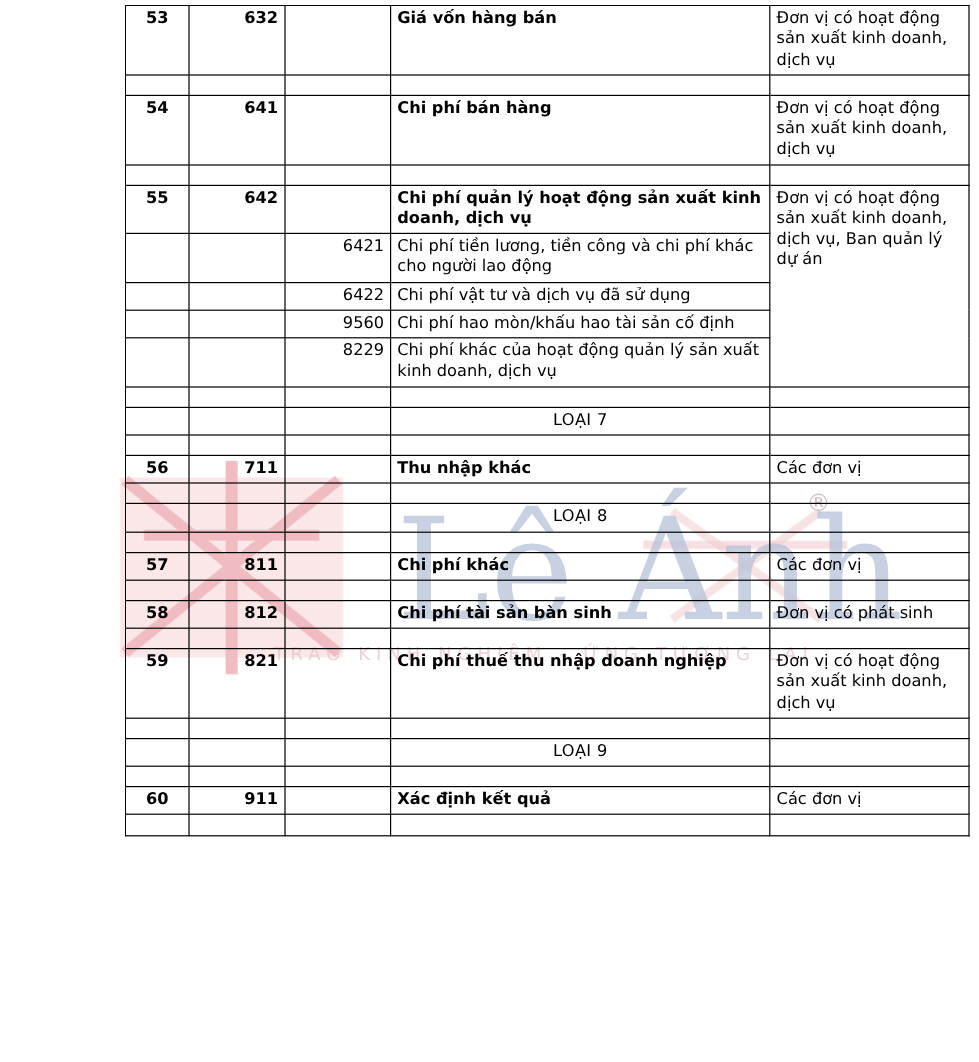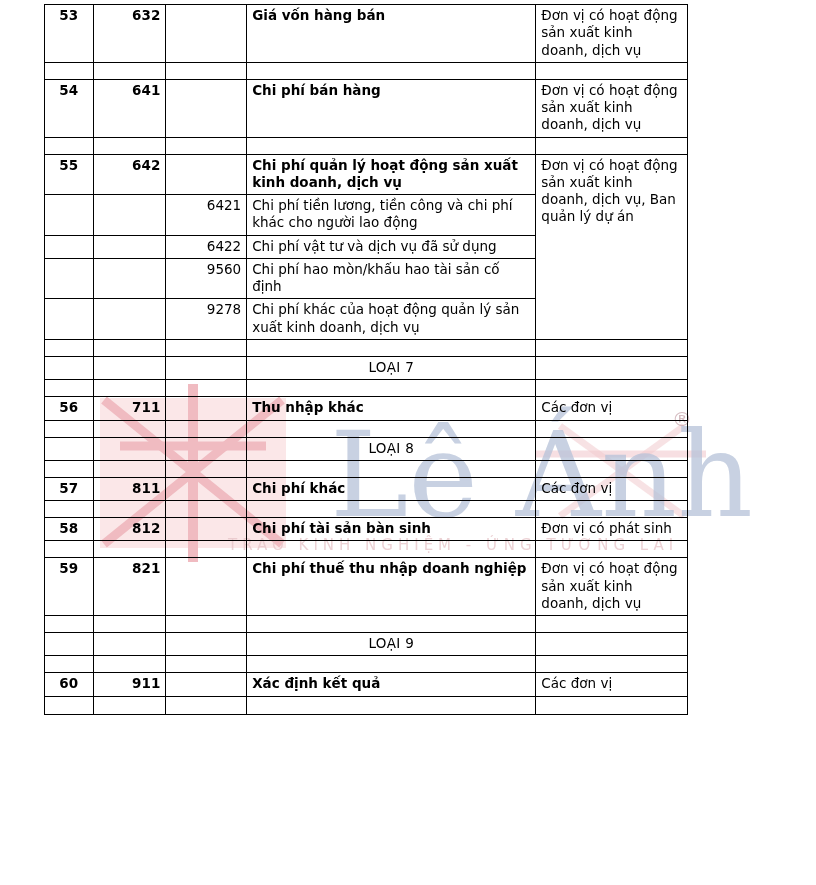--- a/index.html
+++ b/index.html
@@ -33,22 +33,22 @@
     z-index: 5;
   }
   #watermark svg { display: block; }
 
   
   table.acct {
     position: relative;
     z-index: 10;
     border-collapse: collapse;
     table-layout: fixed;
-    width: 644px;
-    margin-left: 44px;
+    width: 704px;
+    margin-left: 104px;
     margin-top: 4px;
     background: transparent;
   }
   table.acct td {
     border: 1px solid #000000;
     padding: 2px 5px 3px 5px;
     vertical-align: top;
     font-size: 13.5px;
     line-height: 1.28;
     background: transparent;
@@ -167,21 +167,21 @@
       </tr>
       <tr>
         <td class="stt"></td>
         <td class="lv1"></td>
         <td class="lv2">9560</td>
         <td class="name-n">Chi phí hao mòn/khấu hao tài sản cố định</td>
       </tr>
       <tr>
         <td class="stt"></td>
         <td class="lv1"></td>
-        <td class="lv2">9278</td>
+        <td class="lv2">8229</td>
         <td class="name-n">Chi phí khác của hoạt động quản lý sản xuất kinh doanh, dịch vụ</td>
       </tr>
 
       <tr class="spacer">
         <td></td>
         <td></td>
         <td></td>
         <td></td>
         <td></td>
       </tr>

